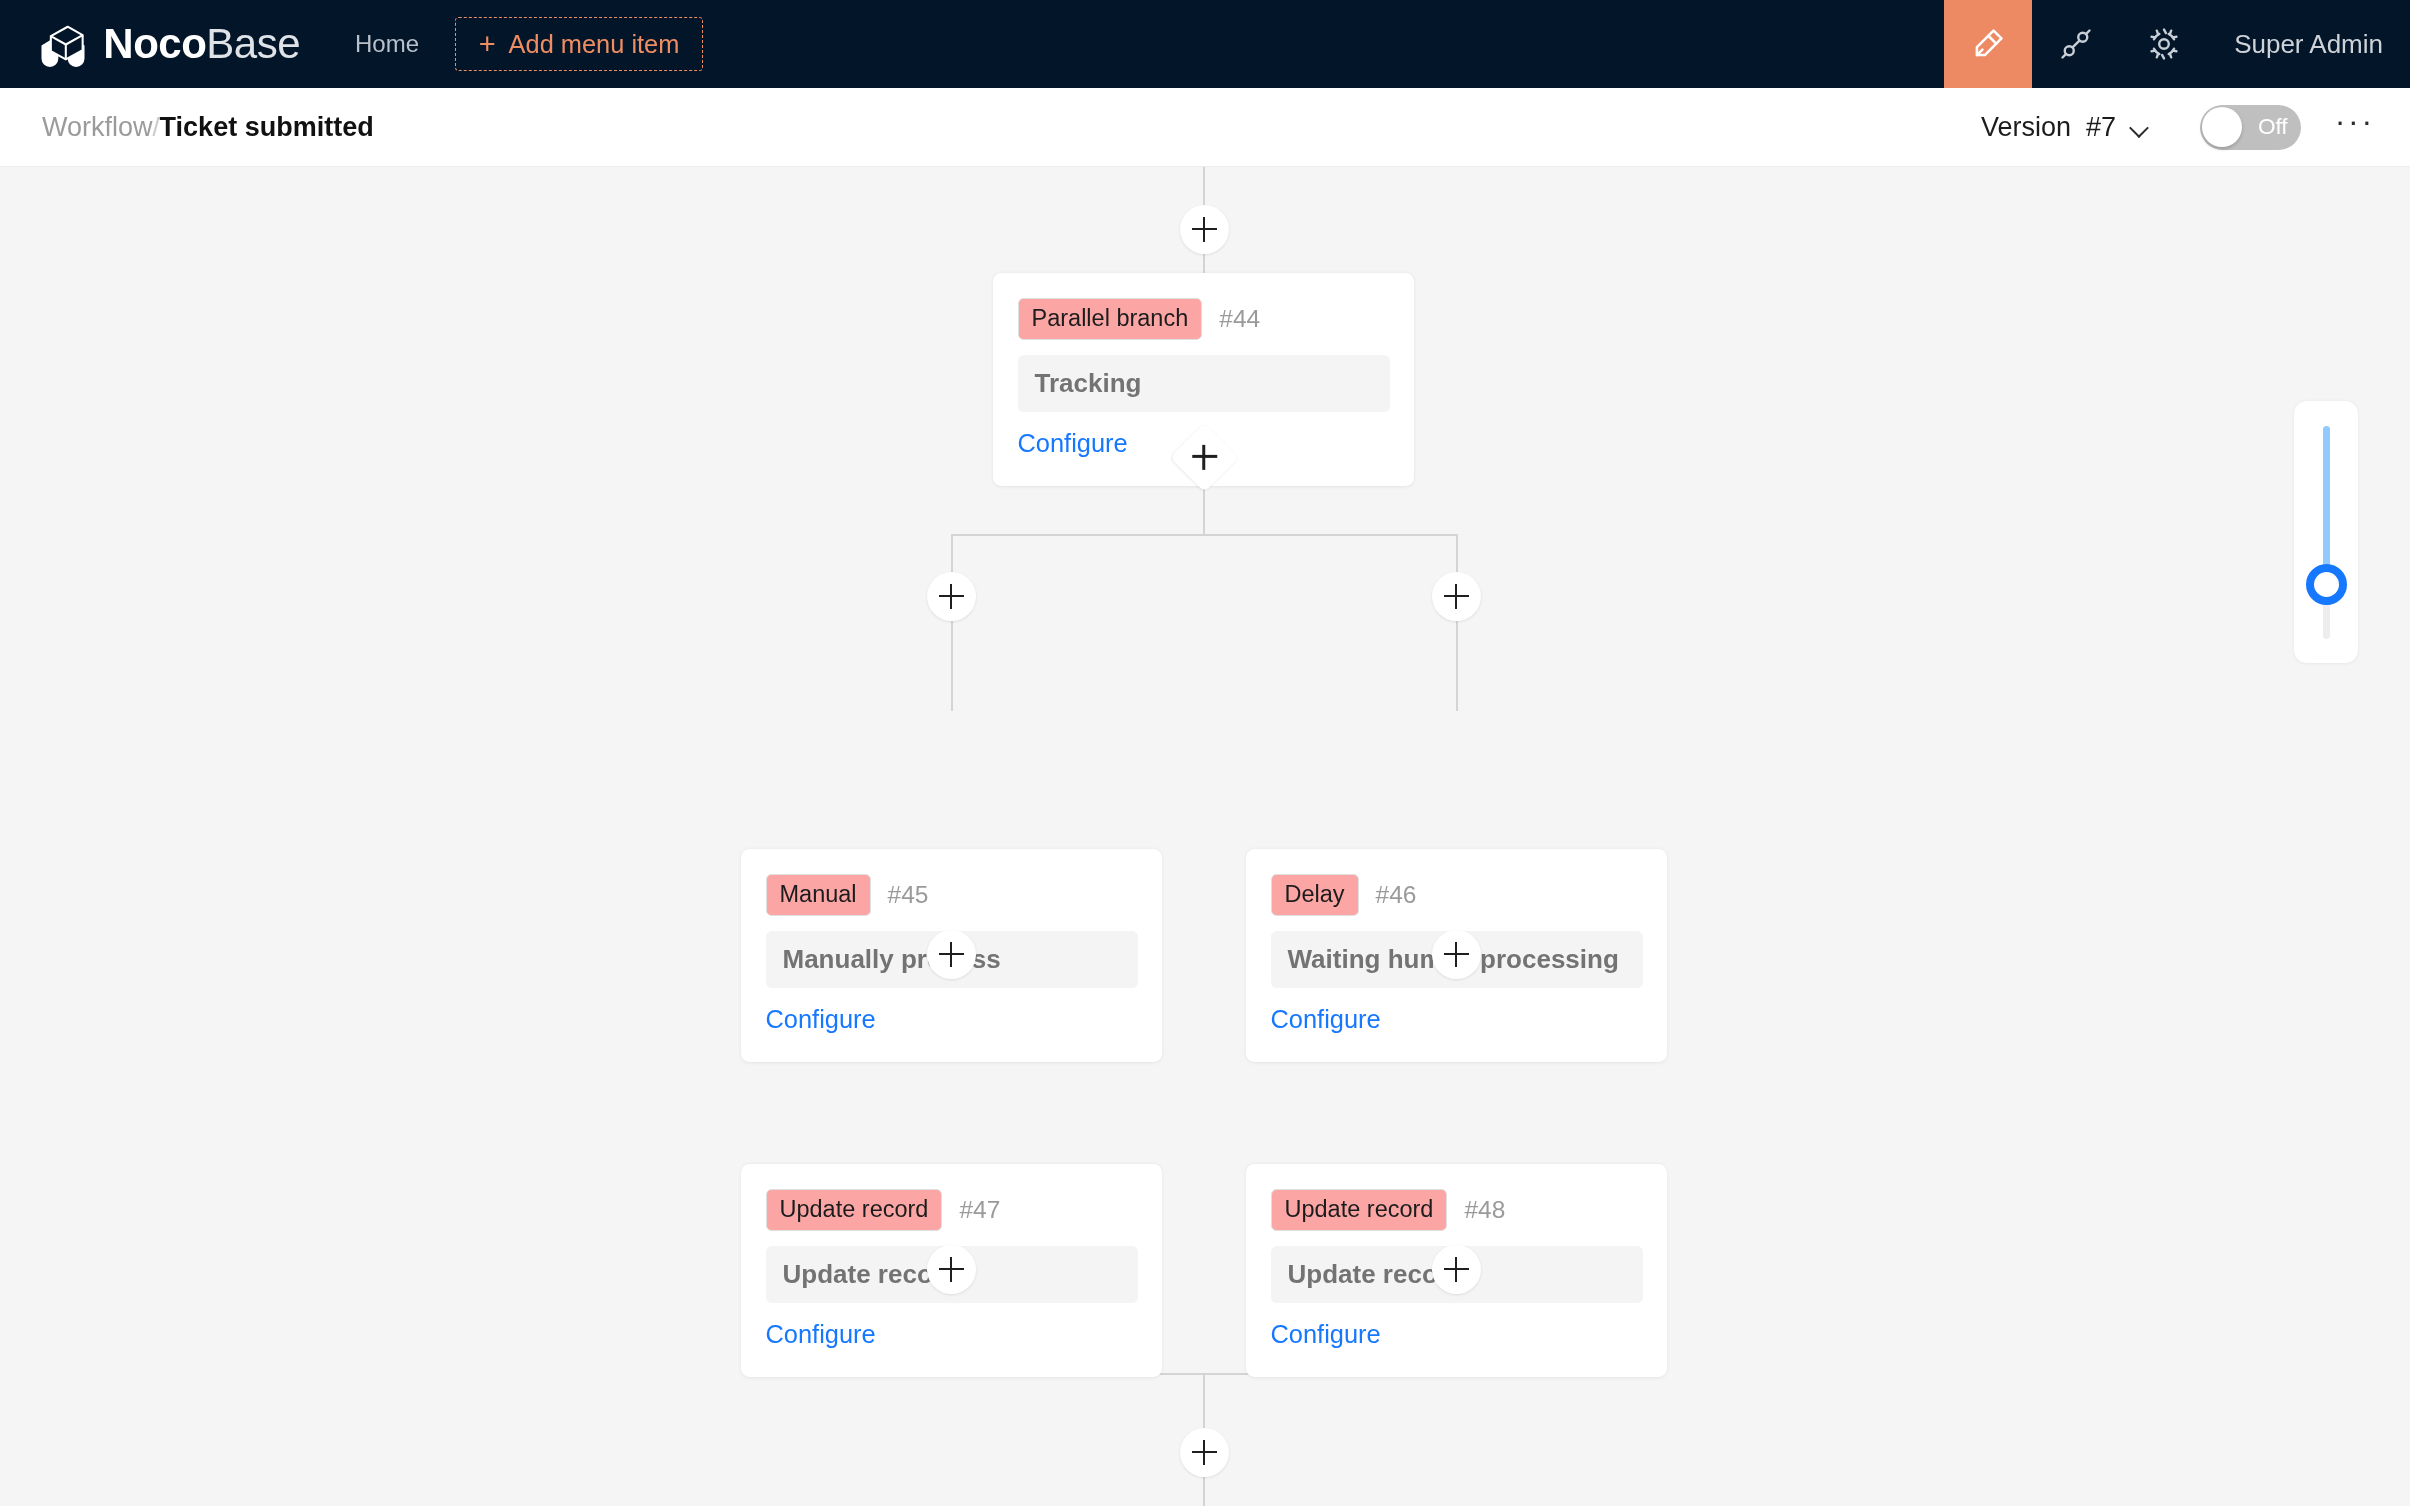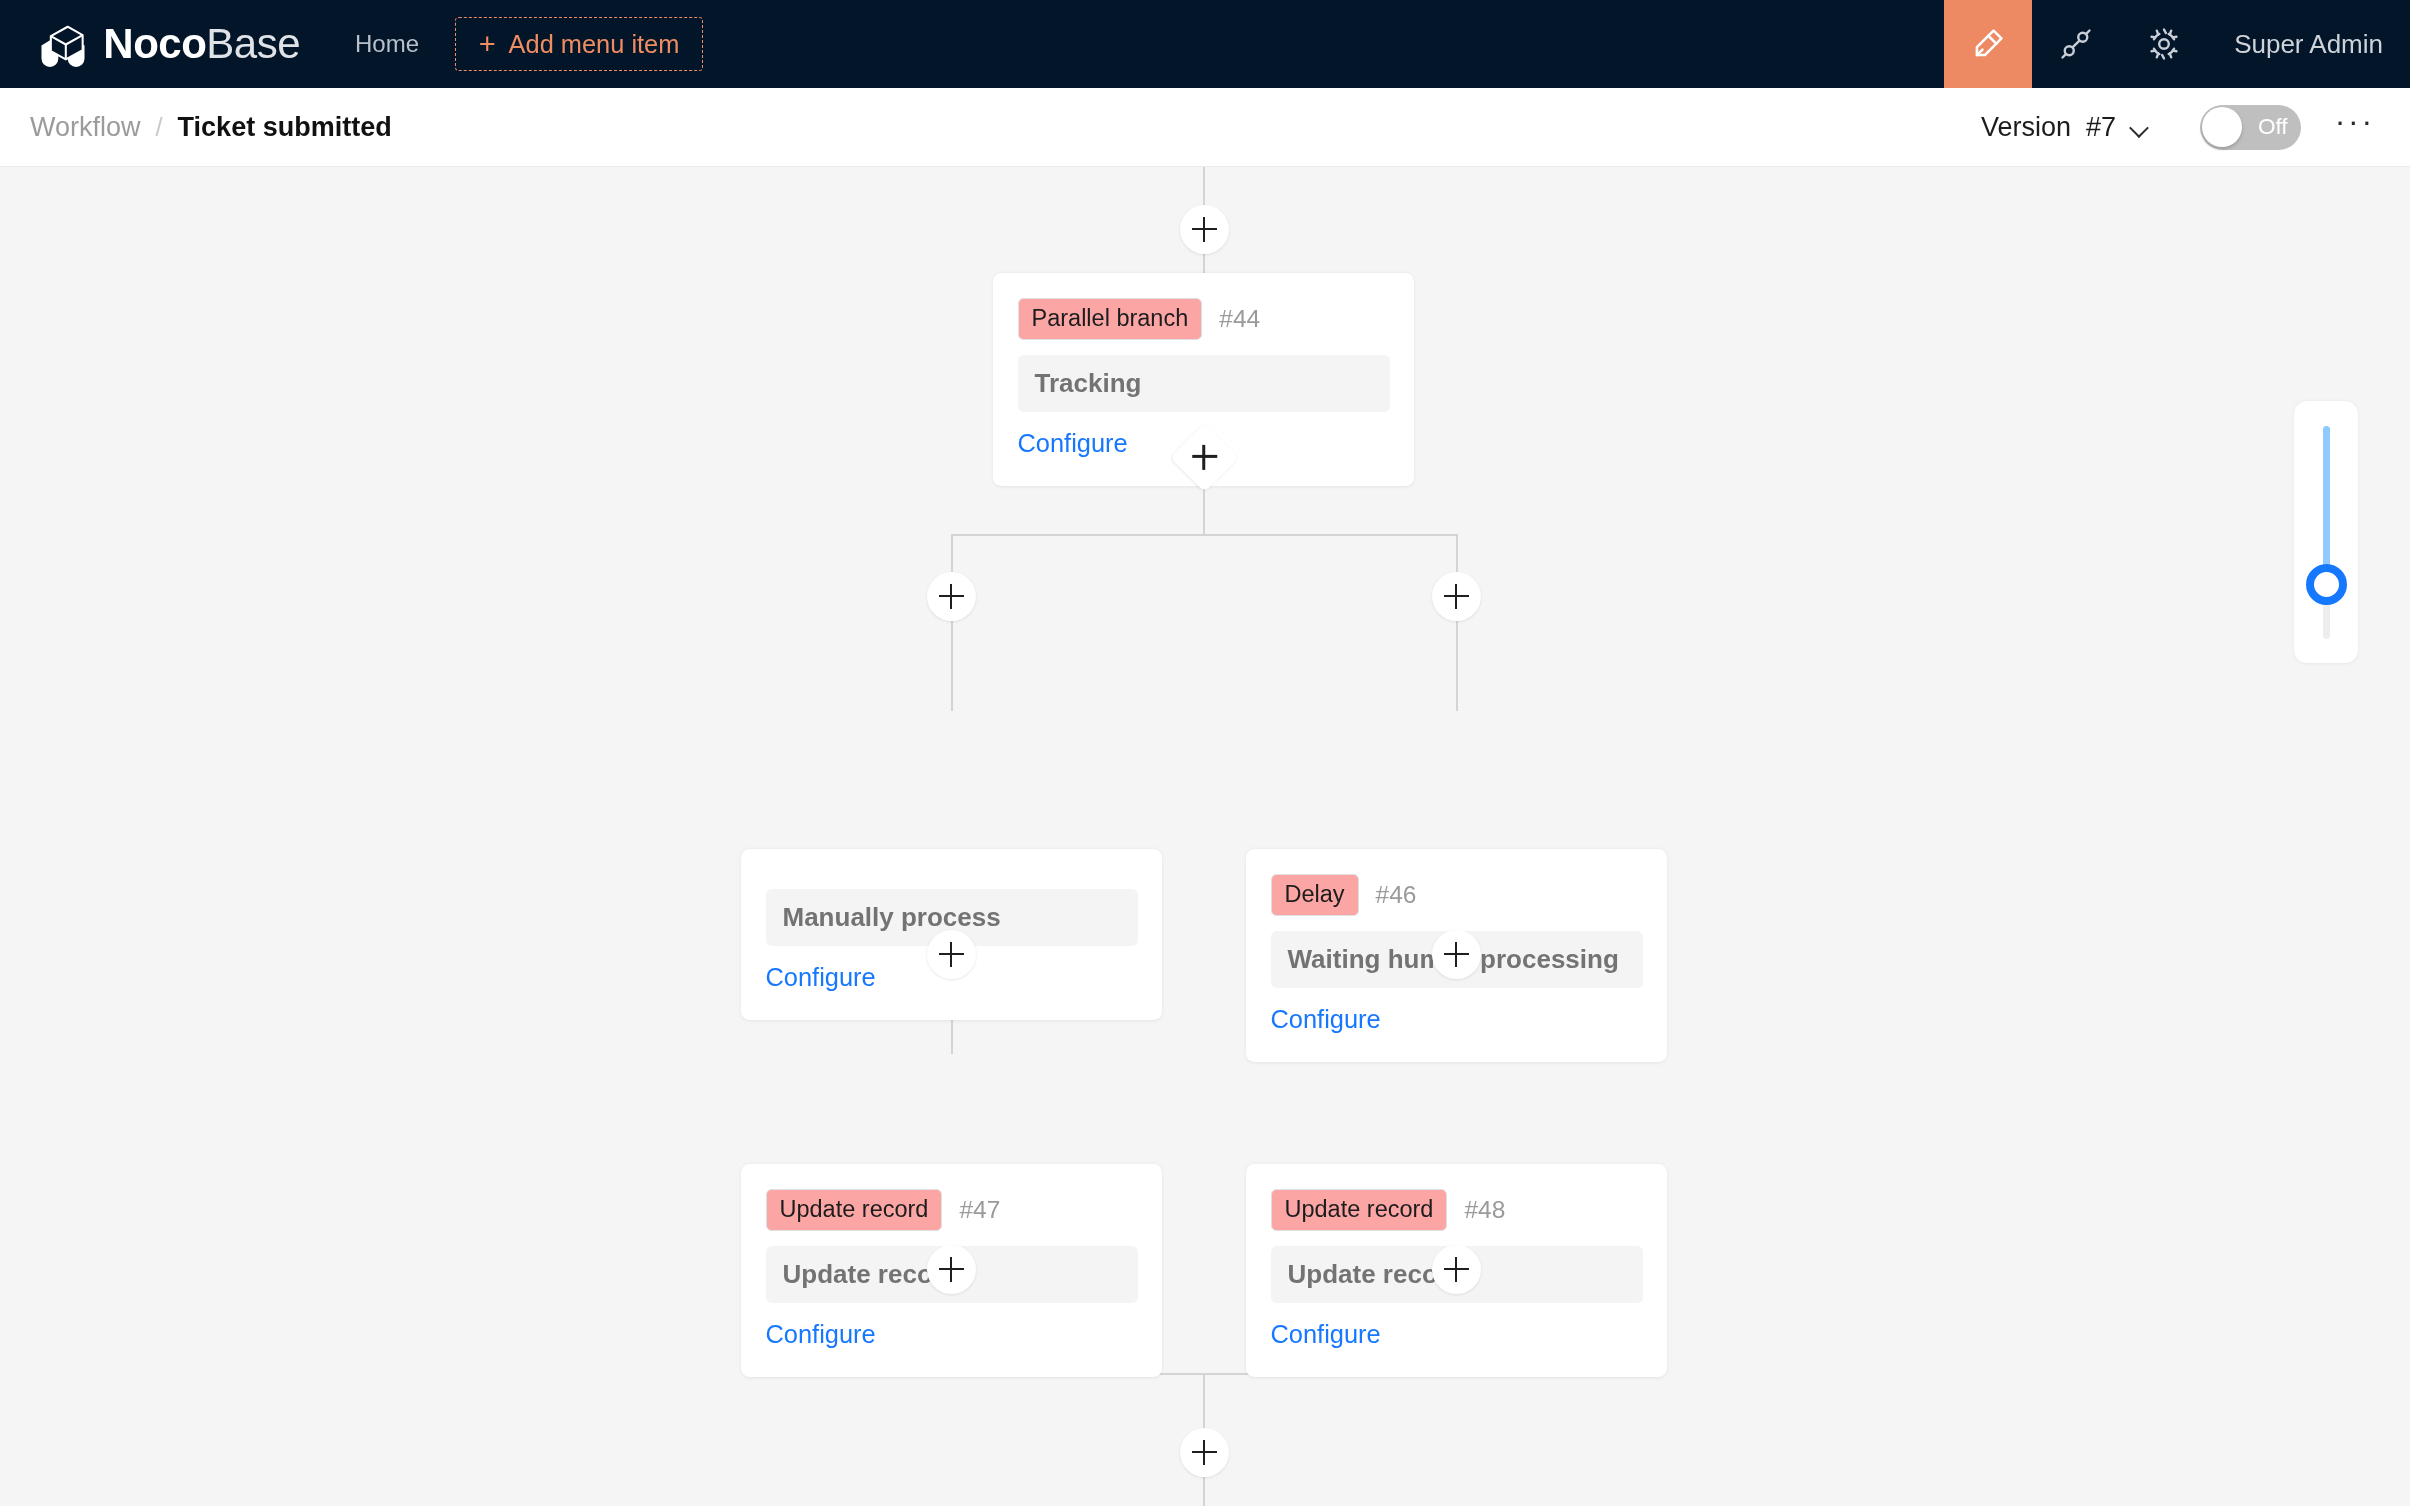--- a/index.html
+++ b/index.html
@@ -46,21 +46,21 @@
   }
 
   
   .subheader {
     position: absolute; top: 88px; left: 0;
     width: 2411px; height: 79px;
     background: #ffffff;
     border-bottom: 0.9px solid #ececec;
     display: flex; align-items: center;
   }
-  .crumb { padding-left: 30px; display: flex; align-items: center; gap: 15px; }
+  .crumb { padding-left: 42px; display: flex; align-items: center; }
   .crumb-root { color: #9b9b9b; font-size: 27px; cursor: pointer; }
   .crumb-sep { color: #c9c9c9; font-size: 25.4px; }
   .crumb-current { color: #111; font-size: 27px; font-weight: 700; }
   .sub-spacer { flex: 1; }
   .version-select {
     display: flex; align-items: center; gap: 15px; cursor: pointer;
     font-size: 27px; color: #1c1c1c; padding-right: 7.5px;
   }
   .version-select .vnum { font-weight: 400; }
   .chev { width: 21px; height: 12.2px; position: relative; display:inline-block; }
@@ -320,20 +320,24 @@
   <div class="node-card" style="left:993px; top:106px; width:421px;">
     <div class="node-head">
       <span class="node-type">Parallel branch</span>
       <span class="node-id">#44</span>
     </div>
     <div class="node-title">Tracking</div>
     <span class="node-configure">Configure</span>
   </div>
 
   <div class="node-card" style="left:741px; top:682px; width:421px;">
+    <div class="node-head">
+      <span class="node-type">Manual</span>
+      <span class="node-id">#45</span>
+    </div>
     <div class="node-title">Manually process</div>
     <span class="node-configure">Configure</span>
   </div>
 
   <div class="node-card" style="left:1246px; top:682px; width:421px;">
     <div class="node-head">
       <span class="node-type">Delay</span>
       <span class="node-id">#46</span>
     </div>
     <div class="node-title">Waiting human processing</div>

